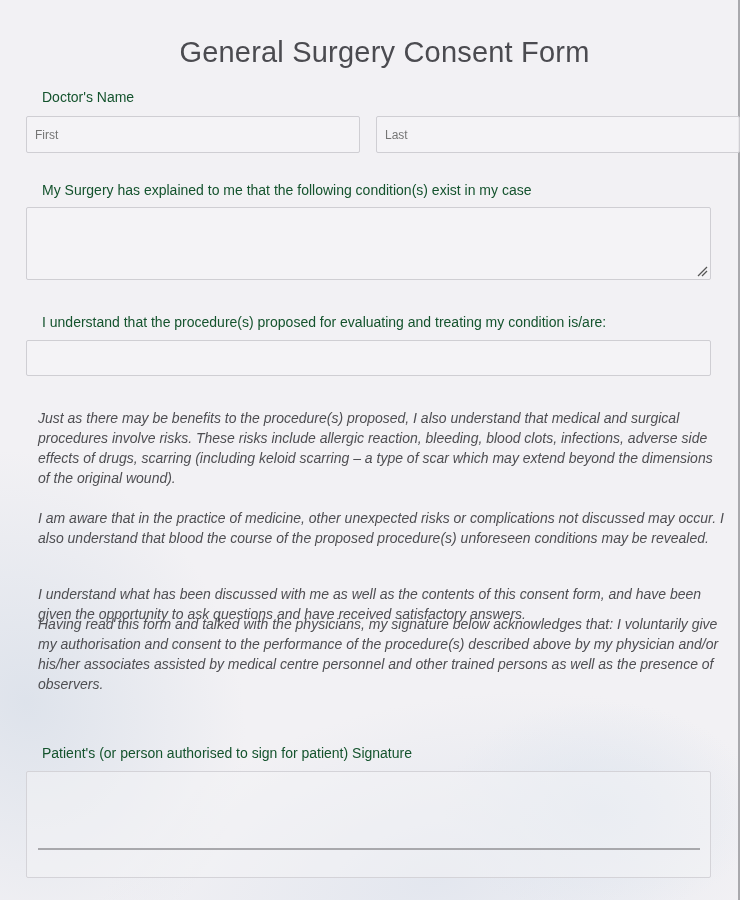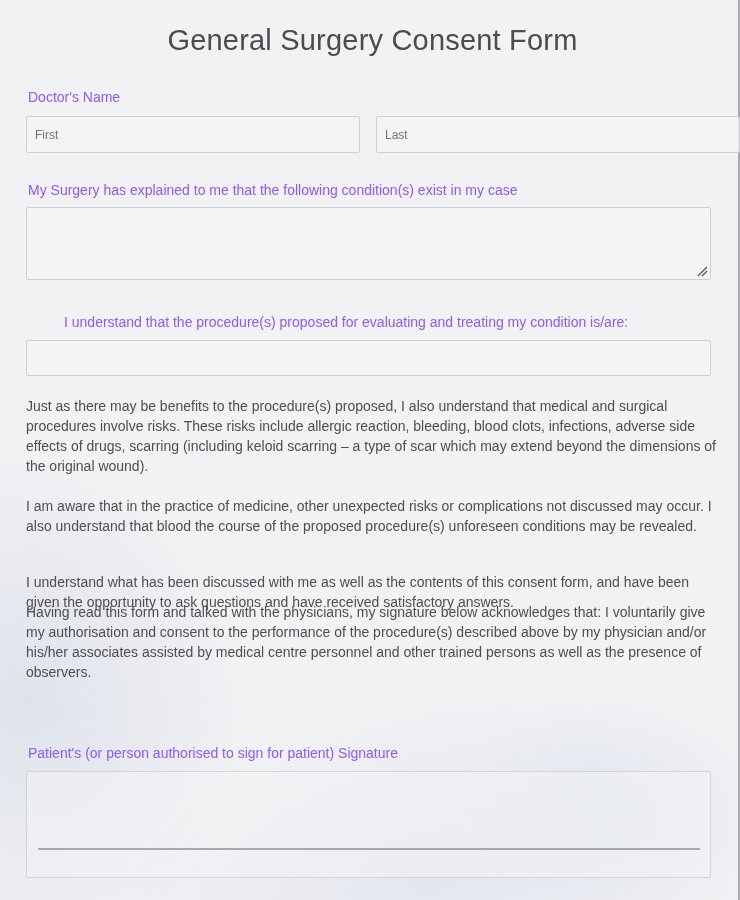--- a/index.html
+++ b/index.html
@@ -24,38 +24,38 @@
     }
     .bg-deco .b3 {
       position: absolute; left: 440px; top: 700px; width: 320px; height: 220px;
       background: radial-gradient(ellipse at 50% 50%, rgba(220,228,238,0.7), rgba(242,241,244,0) 70%);
     }
     .right-border {
       position: absolute; right: 0; top: 0; width: 2px; height: 900px; background: #a9a9ad;
     }
     .form { position: absolute; left: 26px; top: 0; width: 685px; }
     h1 {
-      margin: 4px; position: absolute; top: 20px; left: 0; width: 685px; text-align: center;
+      margin: 16px; position: absolute; top: 20px; left: 0; width: 685px; text-align: center;
       font-weight: normal; font-size: 29px; color: #4b4b50; letter-spacing: 0.2px;
     }
-    .label { position: absolute; left: 2px; font-size: 14px; color: #8b5cf6; }
+    .label { position: absolute; left: 16px; font-size: 14px; color: #14532d; }
     .input {
       position: absolute; box-sizing: border-box; height: 37px;
       border: 1px solid #cfced3; border-radius: 2px; background: rgba(244,243,246,0.85);
       font-size: 12px; color: #555; padding: 9px 8px; font-family: inherit;
     }
     .textarea {
       position: absolute; box-sizing: border-box; left: 0; top: 207px; width: 685px; height: 73px;
       border: 1px solid #cfced3; border-radius: 2px; background: rgba(244,243,246,0.85);
     }
     .resize {
       position: absolute; right: 2px; bottom: 2px; width: 12px; height: 12px;
     }
     .para {
-      position: absolute; left: 0; width: 690px; font-size: 14px; line-height: 20px; color: #4e4e52; margin: 0;
+      position: absolute; left: 0; width: 690px; font-size: 14px; line-height: 20px; color: #4e4e52; margin: 12px; font-style: italic;
     }
     .sig-box {
       position: absolute; left: 0; top: 771px; width: 685px; height: 107px; box-sizing: border-box;
       border: 1px solid #d4d3d8; border-radius: 2px; background: rgba(244,243,246,0.5);
     }
     .sig-line {
       position: absolute; left: 11px; right: 10px; top: 76px; height: 2px; background: #a8a8ac;
     }
   </style>
 </head>
@@ -76,21 +76,21 @@
   <input class="input" style="left: 350px; top: 116px; width: 364px;" type="text" placeholder="Last">
 
   <div class="label" style="top:182px;">My Surgery has explained to me that the following condition(s) exist in my case</div>
   <div class="textarea">
     <svg class="resize" viewBox="0 0 12 12">
       <line x1="2" y1="11" x2="11" y2="2" stroke="#555" stroke-width="1.3"></line>
       <line x1="6" y1="11" x2="11" y2="6" stroke="#555" stroke-width="1.3"></line>
     </svg>
   </div>
 
-  <div class="label" style="top:314px;margin-left:36px;">I understand that the procedure(s) proposed for evaluating and treating my condition is/are:</div>
+  <div class="label" style="top:314px;">I understand that the procedure(s) proposed for evaluating and treating my condition is/are:</div>
   <input class="input" style="left: 0px; top: 340px; width: 685px; height: 36px;" type="text">
 
   <p class="para" style="top:396px;">Just as there may be benefits to the procedure(s) proposed, I also understand that medical and surgical procedures involve risks. These risks include allergic reaction, bleeding, blood clots, infections, adverse side effects of drugs, scarring (including keloid scarring – a type of scar which may extend beyond the dimensions of the original wound).</p>
   <p class="para" style="top:496px;">I am aware that in the practice of medicine, other unexpected risks or complications not discussed may occur. I also understand that blood the course of the proposed procedure(s) unforeseen conditions may be revealed.</p>
   <p class="para" style="top:572px;">I understand what has been discussed with me as well as the contents of this consent form, and have been given the opportunity to ask questions and have received satisfactory answers.</p>
   <p class="para" style="top:602px;">Having read this form and talked with the physicians, my signature below acknowledges that: I voluntarily give my authorisation and consent to the performance of the procedure(s) described above by my physician and/or his/her associates assisted by medical centre personnel and other trained persons as well as the presence of observers.</p>
 
   <div class="label" style="top:745px;text-align:right;">Patient's (or person authorised to sign for patient) Signature</div>
   <div class="sig-box">
     <div class="sig-line"></div>

